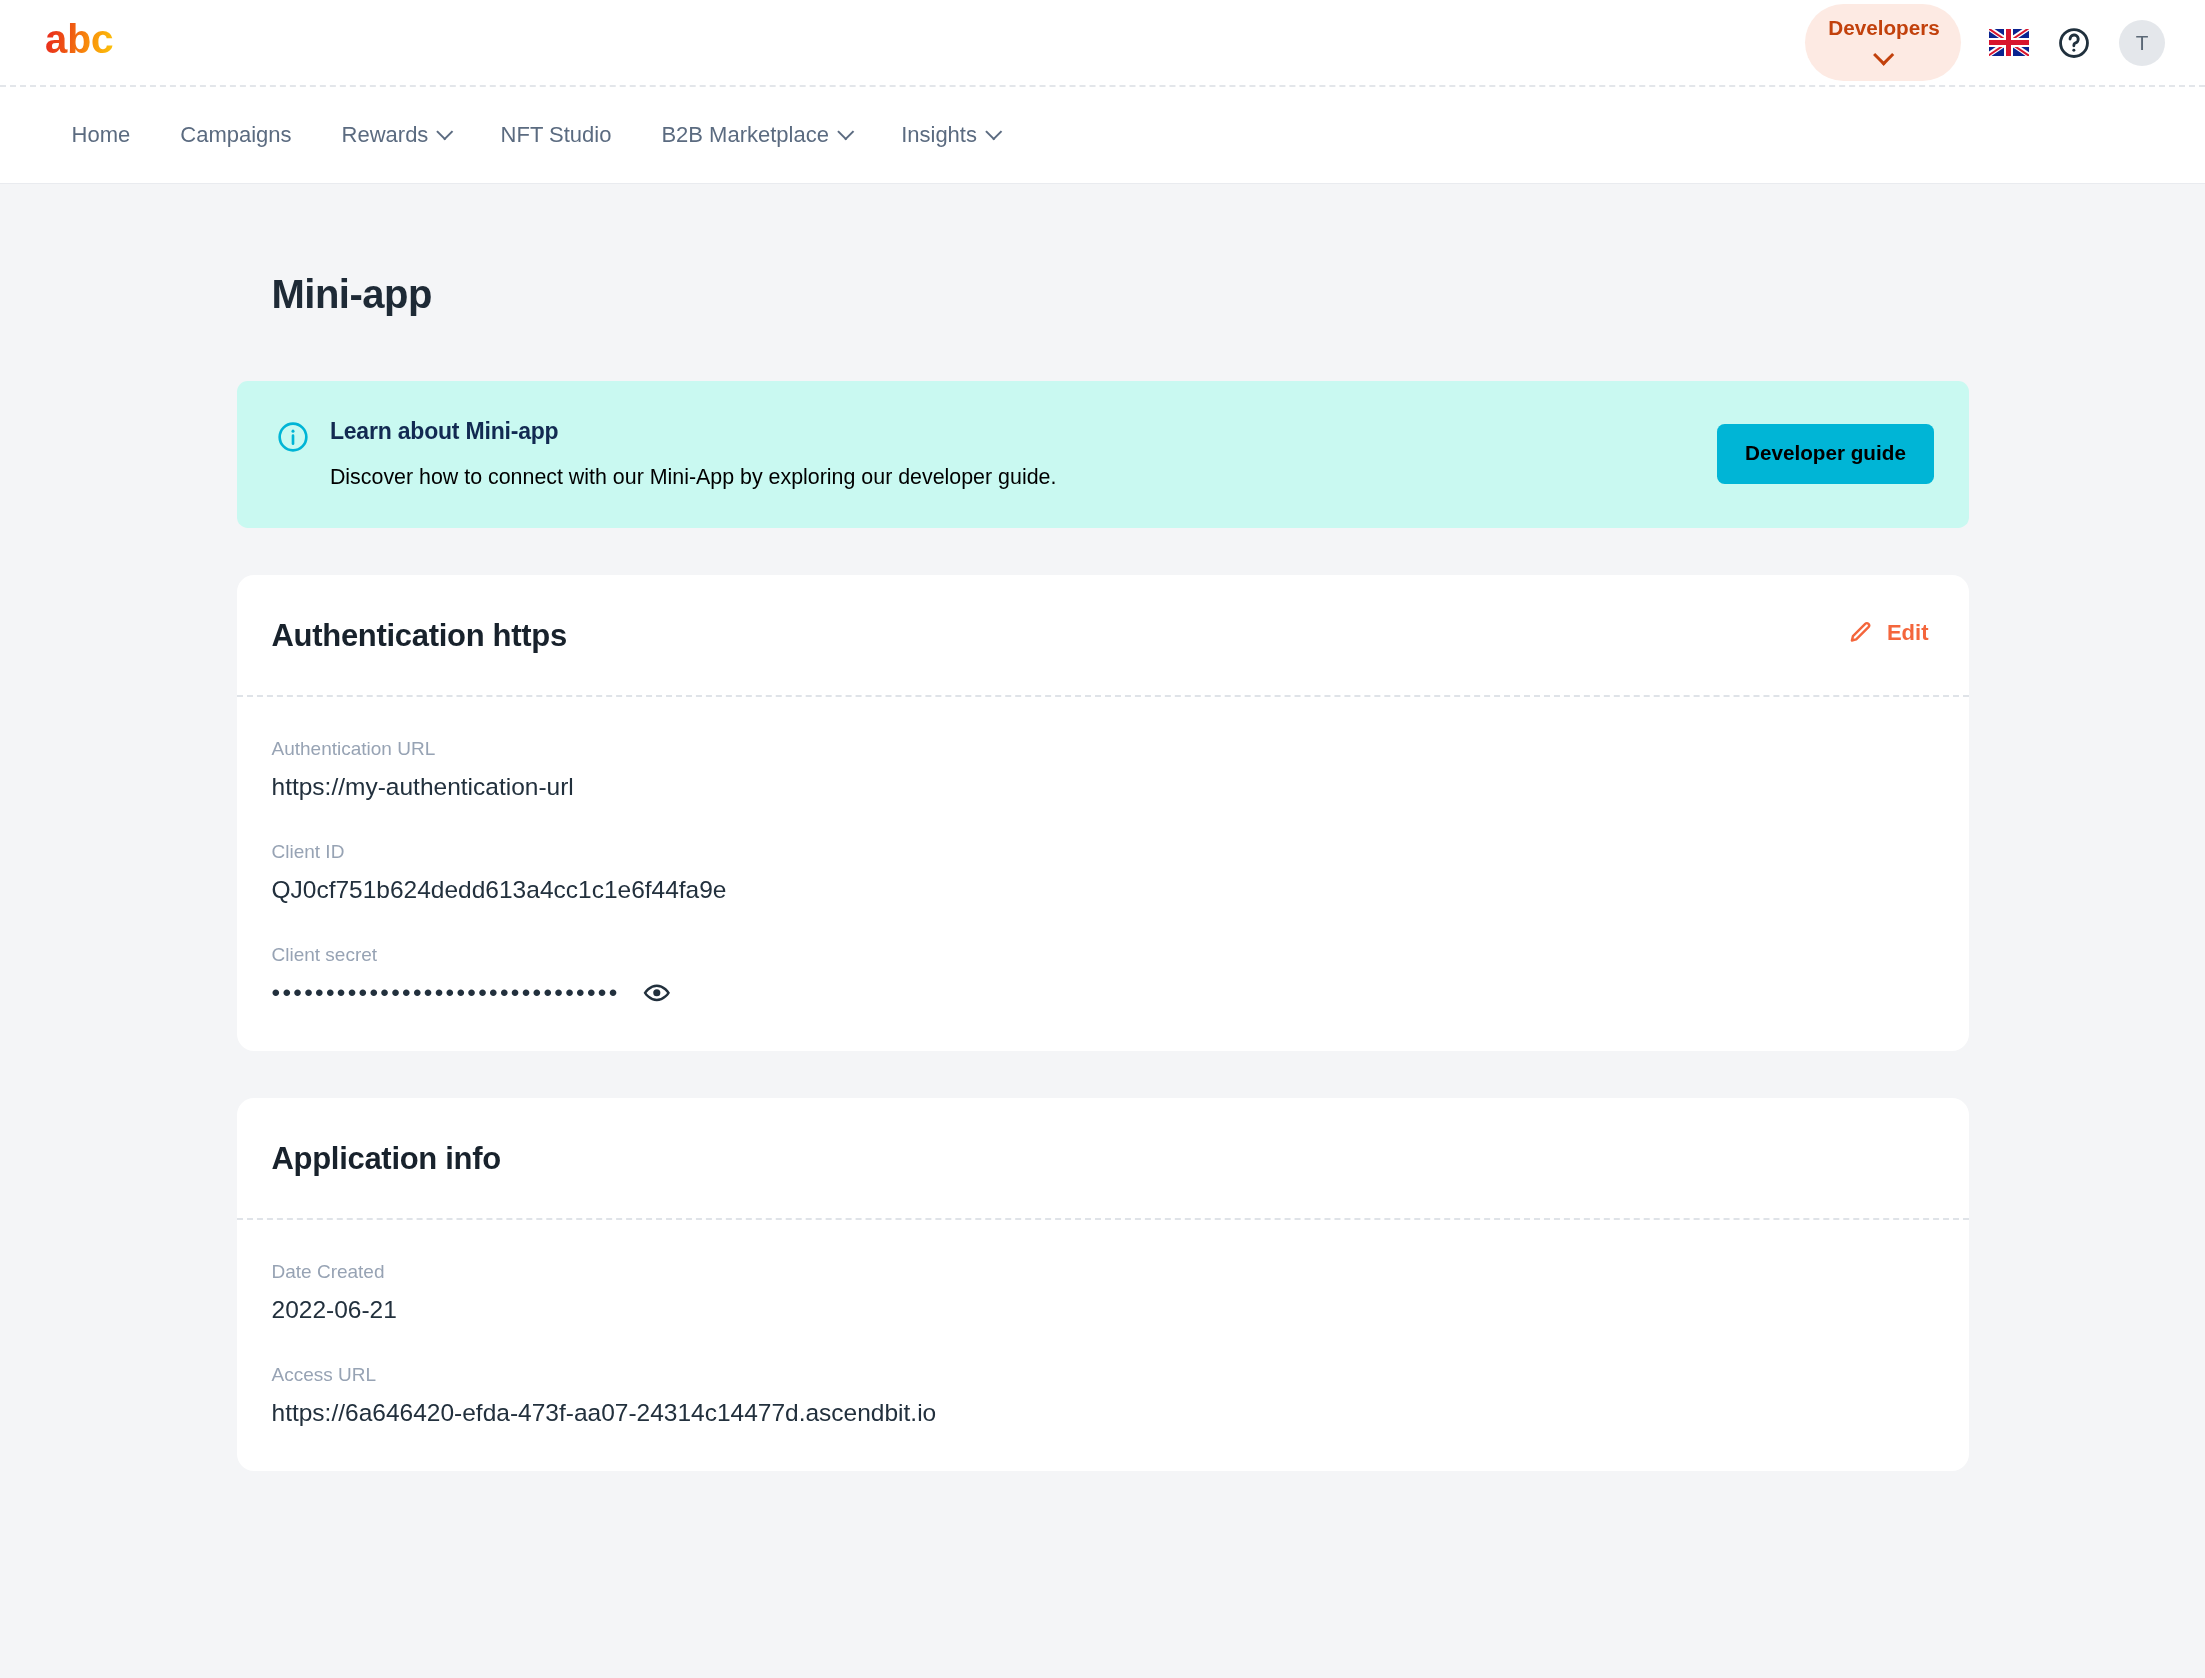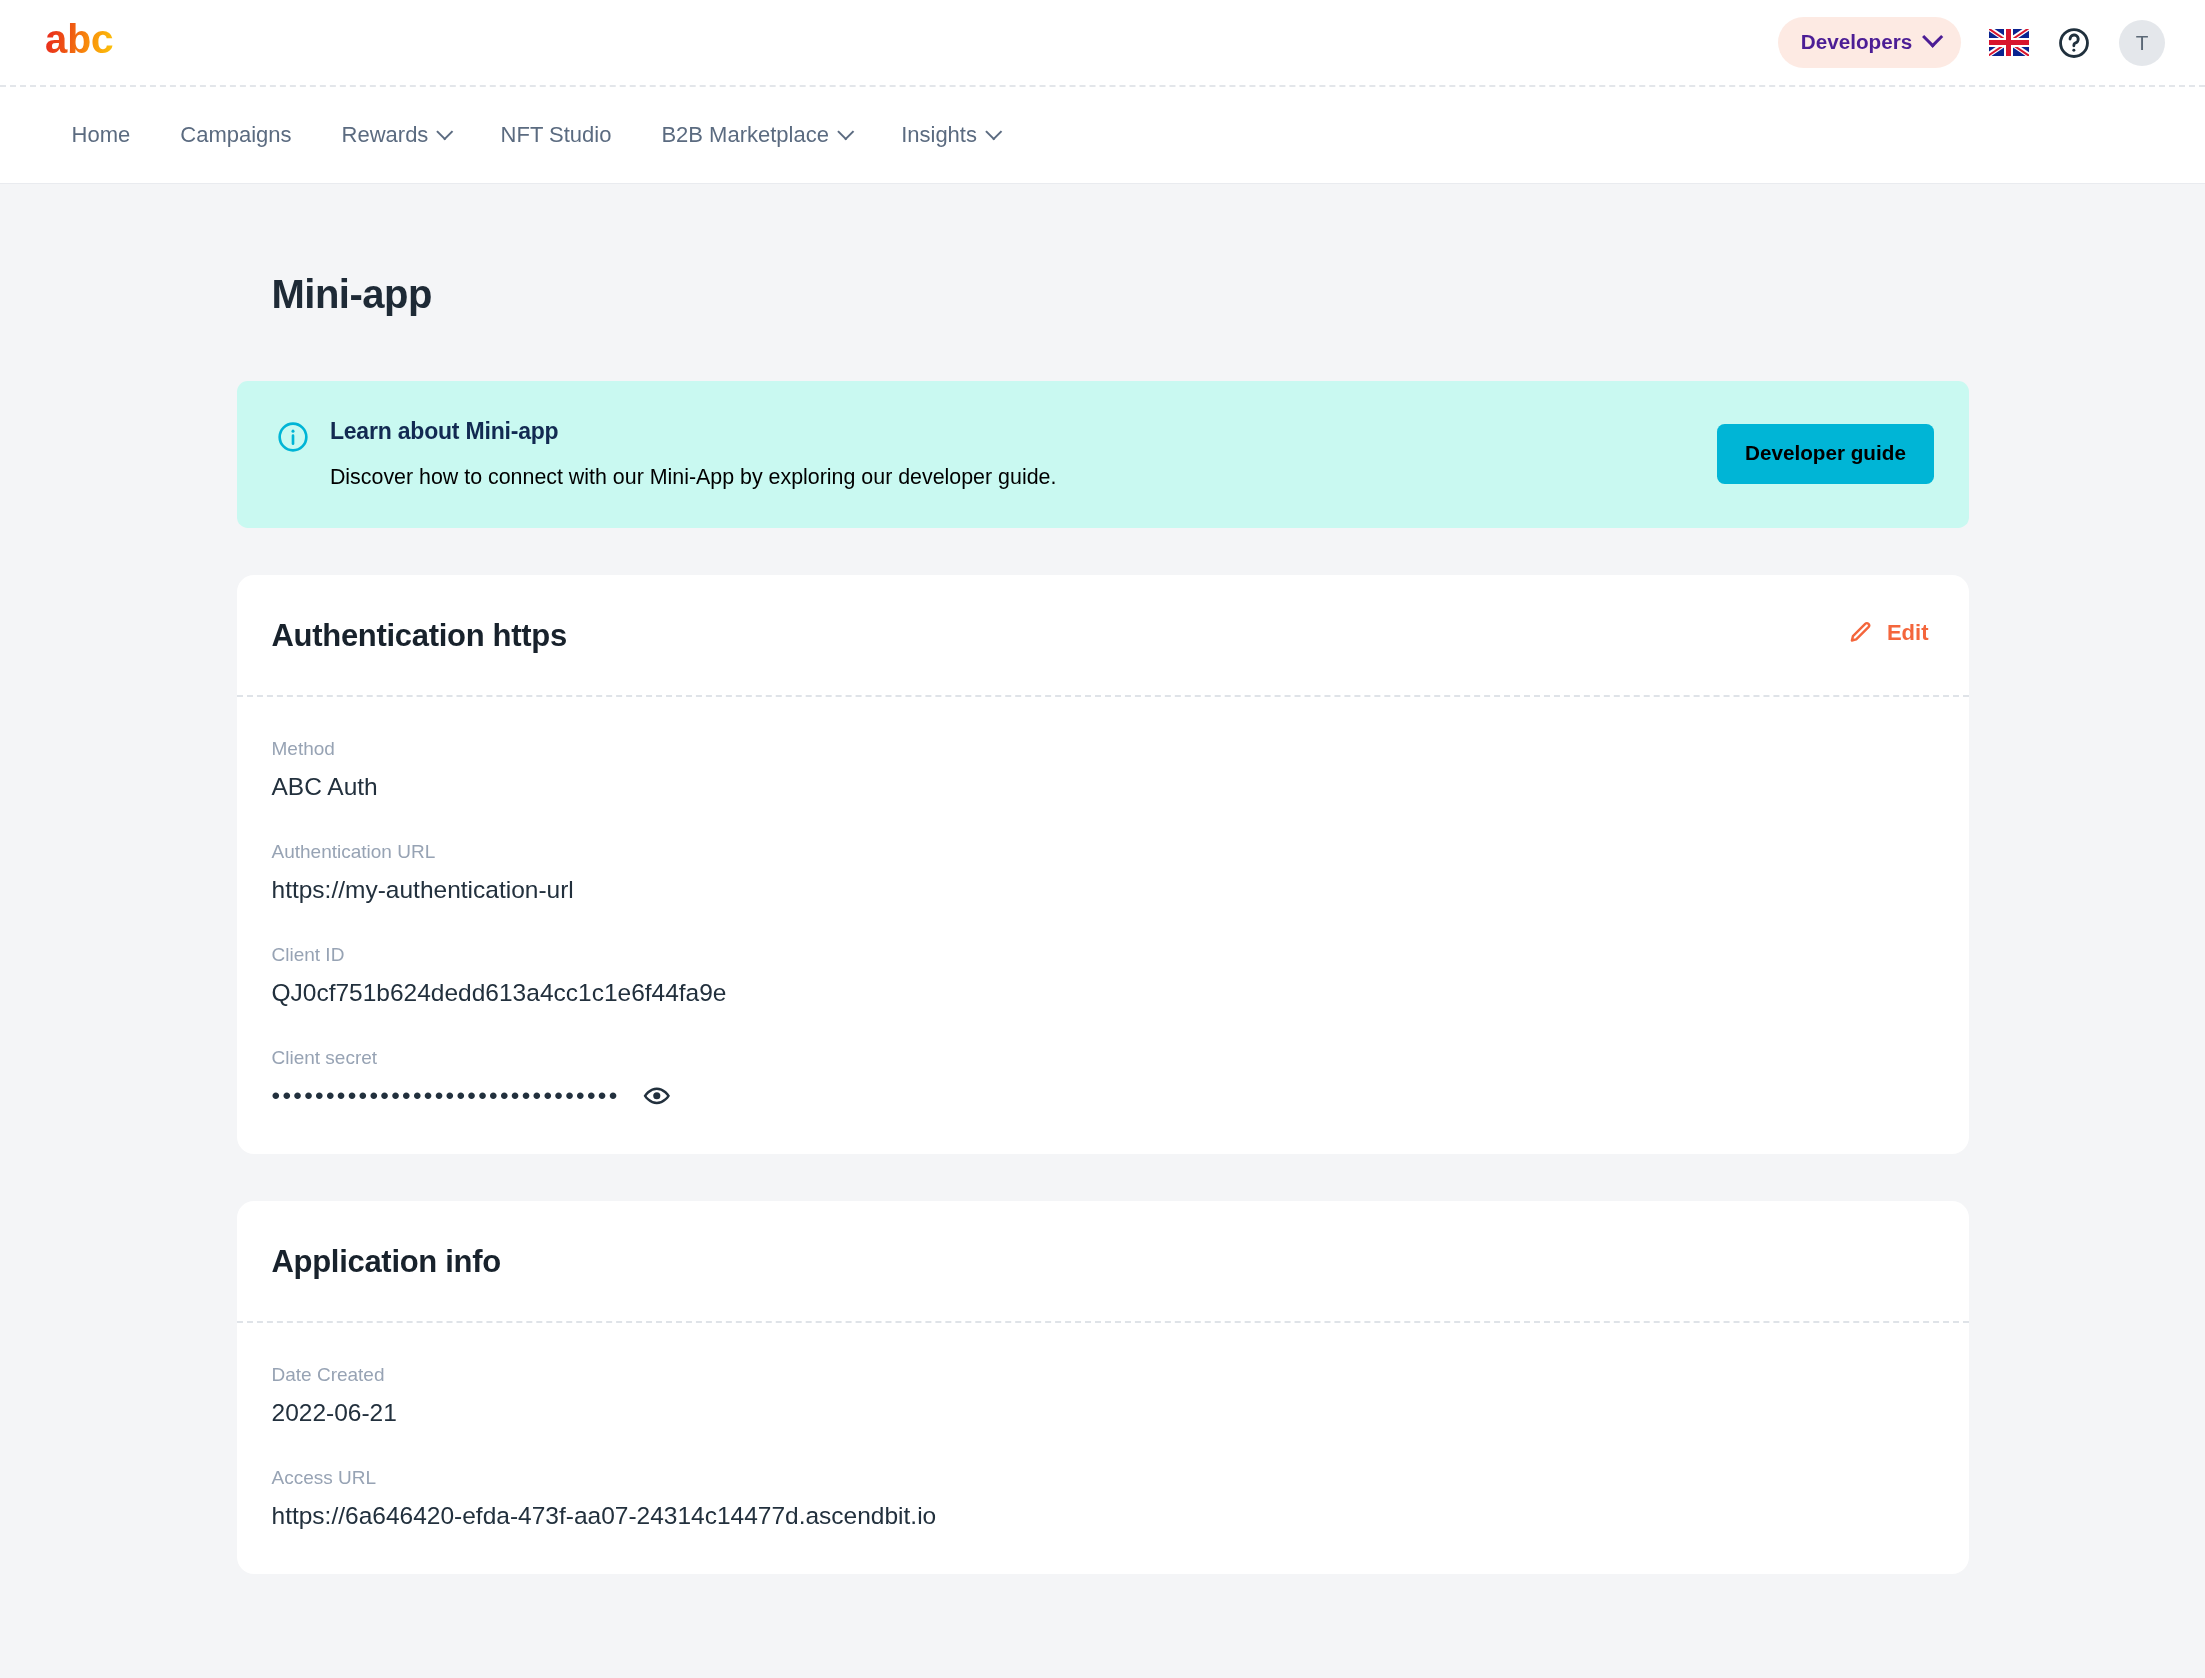--- a/index.html
+++ b/index.html
@@ -34,31 +34,32 @@
     user-select: none;
   }
   .topbar-spacer { flex: 1; }
   .topbar-right {
     display: flex;
     align-items: center;
     gap: 27.6px;
   }
   .dev-pill {
     background: #fdeae3;
-    color: #4c1d95;
+    color: #c2410c;
     font-size: 20.7px;
     font-weight: 700;
     border-radius: 765px;
     padding: 12.3px 21.4px 13.8px 23px;
     display: flex;
     align-items: center;
     gap: 12.3px;
     cursor: pointer;
     border: none;
     font-family: "Liberation Sans", sans-serif;
+    flex-direction: column;
   }
   .chev {
     display: inline-block;
     width: 15.3px; height: 15.3px;
     border-right: 3.1px solid currentColor;
     border-bottom: 3.1px solid currentColor;
     transform: rotate(45deg) translate(-3.1px,-3.1px);
   }
   .flag {
     width: 40px; height: 27.6px;
@@ -336,24 +337,20 @@
             <svg width="26" height="26" viewBox="0 0 24 24" fill="none" stroke="#f4663c" stroke-width="2.2" stroke-linecap="round" stroke-linejoin="round">
               <path d="M16.8 3.6a2.1 2.1 0 0 1 3 3L8.5 17.9l-4 1 1-4L16.8 3.6z"></path>
             </svg>
           </span>
           <span>Edit</span>
         </div>
       </div>
       <hr class="divider">
       <div class="card-body">
 
-        <div class="field">
-          <div class="field-label">Method</div>
-          <div class="field-value">ABC Auth</div>
-        </div>
 
         <div class="field">
           <div class="field-label">Authentication URL</div>
           <div class="field-value">https://my-authentication-url</div>
         </div>
 
         <div class="field">
           <div class="field-label">Client ID</div>
           <div class="field-value">QJ0cf751b624dedd613a4cc1c1e6f44fa9e</div>
         </div>

